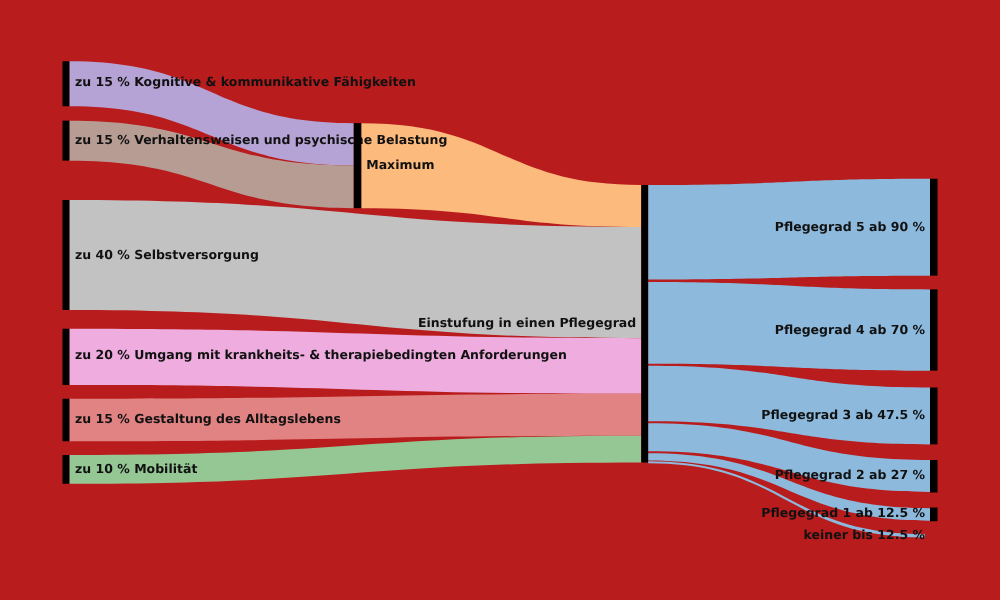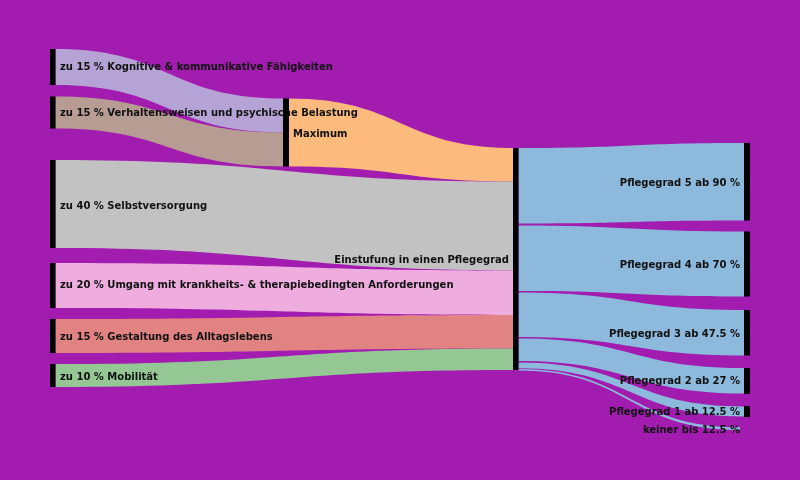--- a/index.html
+++ b/index.html
@@ -7,21 +7,21 @@
     padding: 0;
     background: #ffffff;
     width: 800px;
     height: 480px;
     overflow: hidden;
   }
   #stage {
     position: relative;
     width: 800px;
     height: 480px;
-    background: #a21caf;
+    background: #b91c1c;
     text-align: right;
   }
   svg text {
     font-family: "DejaVu Sans", "Liberation Sans", sans-serif;
     font-size: 10px;
     font-weight: bold;
     fill: #111111;
   }
 </style>
 </head>

